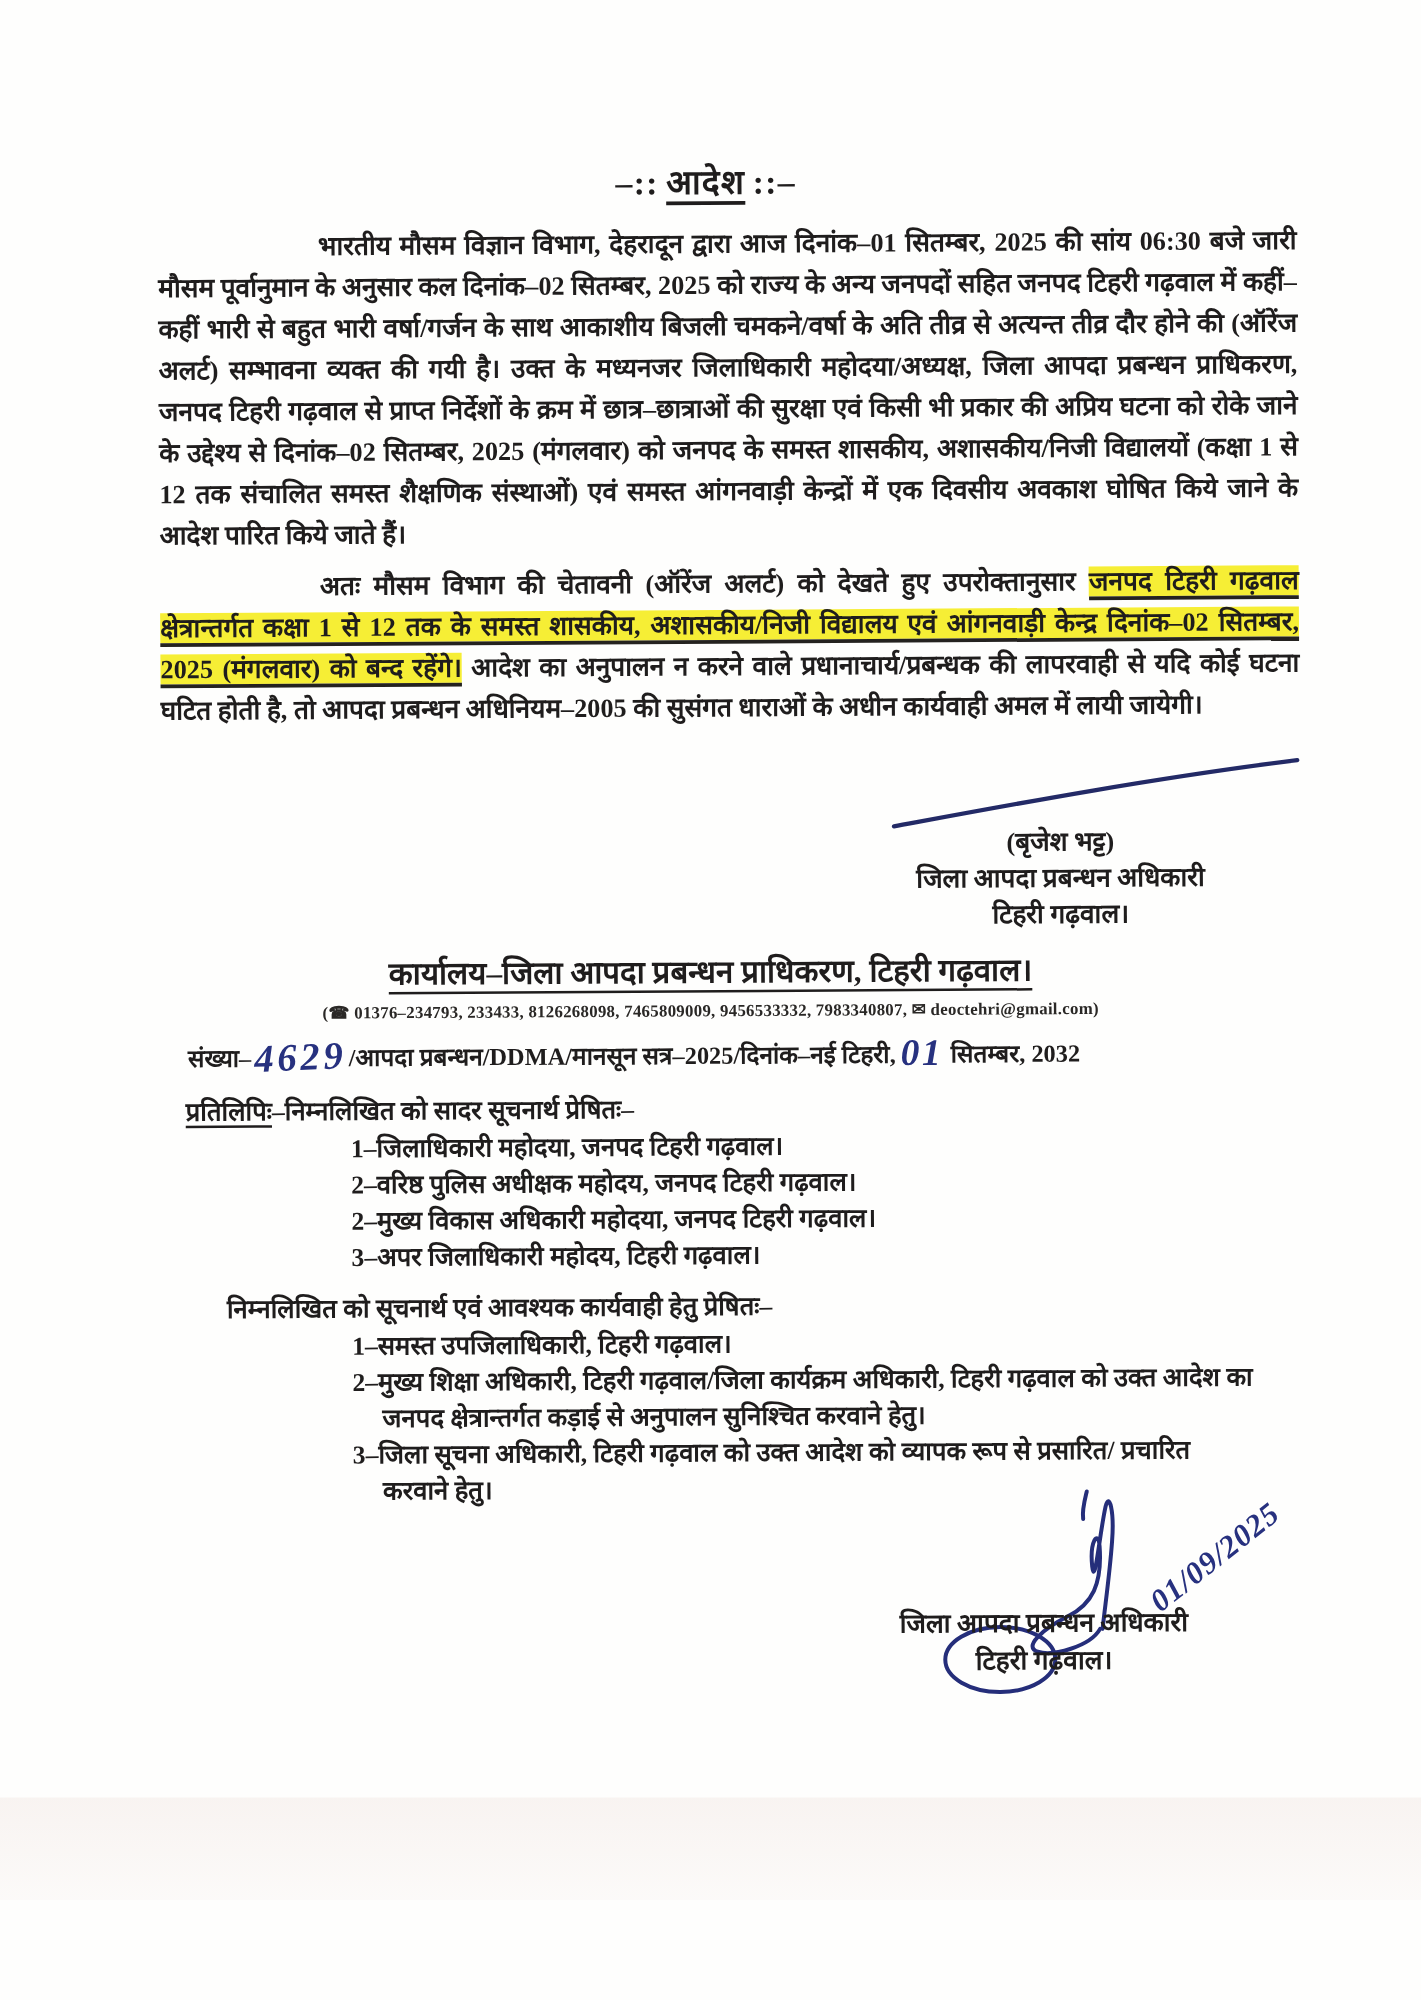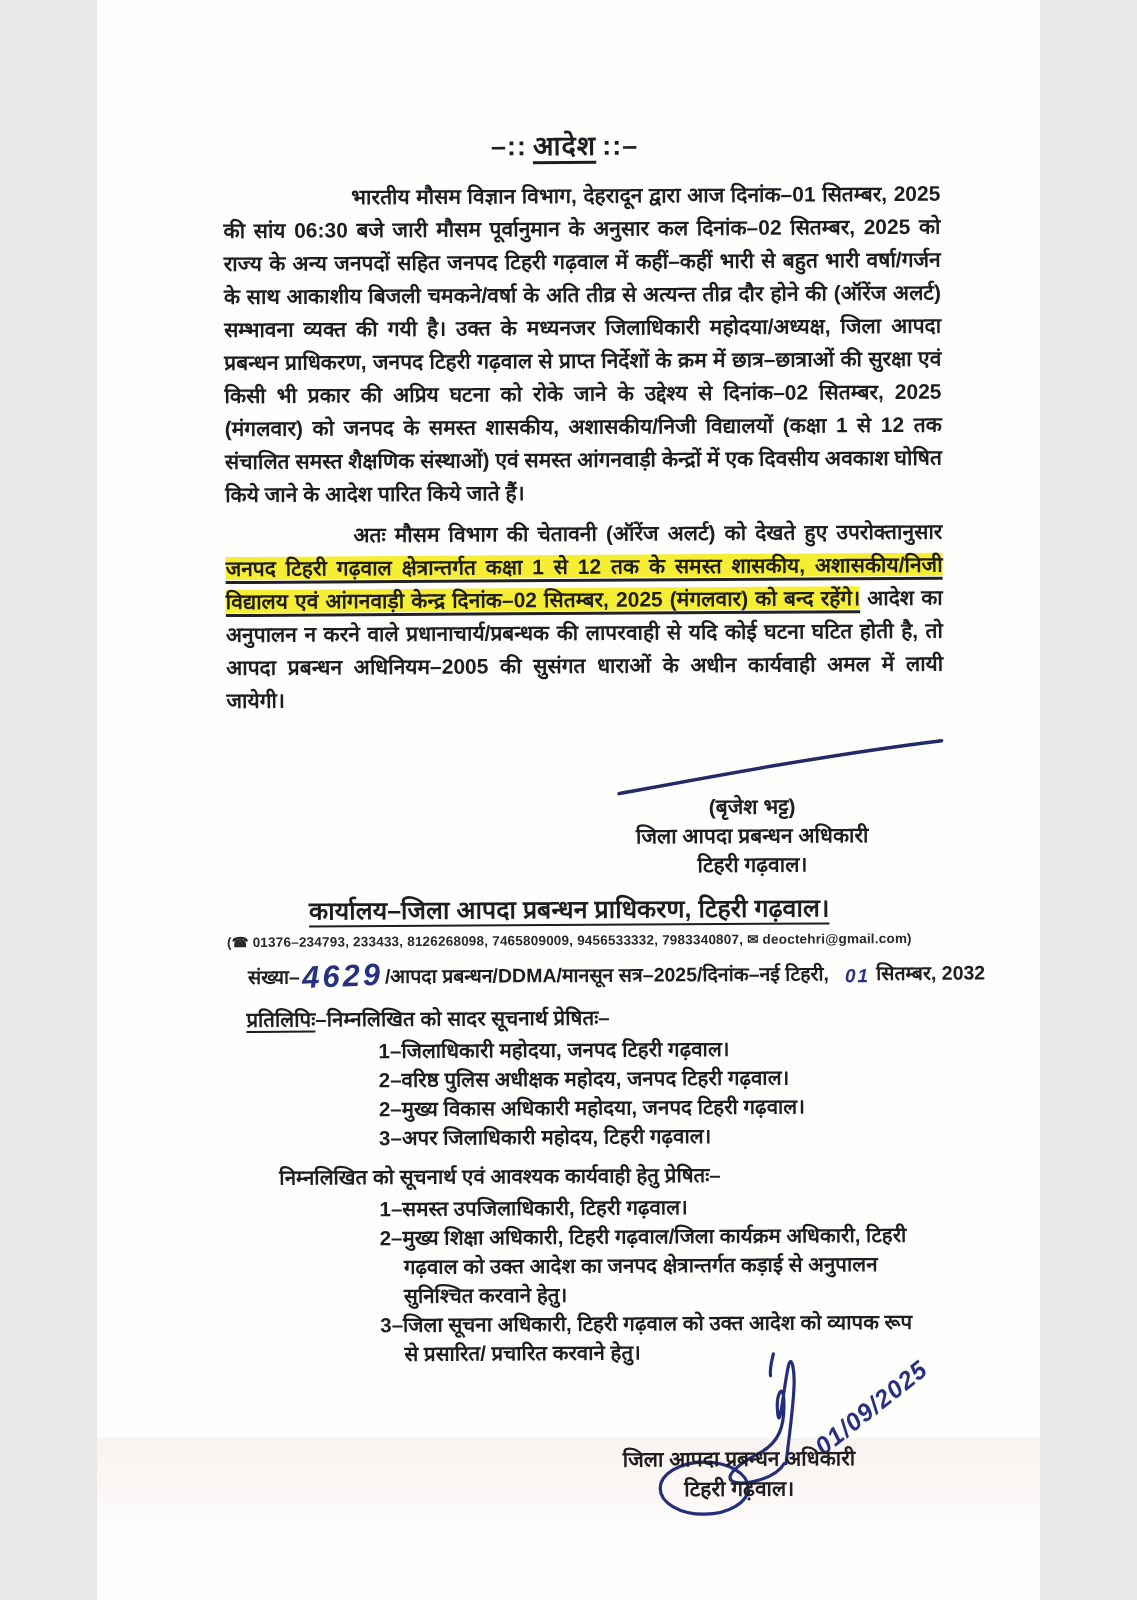--- a/index.html
+++ b/index.html
@@ -1,22 +1,22 @@
 <!DOCTYPE html>
 <html><head>
 <meta charset="utf-8">
 <style>
   html,body{margin:0;padding:0;background:#e8e8e8;}
   .page{
     position:relative;
-    width:943px;height:1600px;
+    width:1137px;height:1600px;
     margin:0 auto;
     background:#fefefd;
     overflow:hidden;
-    font-family:Liberation Sans, sans-serif;
+    font-family:Liberation Serif, serif;
     color:#1f1d1d;
   }
   .tilt{position:absolute;inset:0;transform:rotate(-0.35deg);}
   .noise-band{
     position:absolute;left:0;top:1438px;width:1137px;height:82px;
     background:linear-gradient(to bottom,rgba(233,216,210,0.28),rgba(233,216,210,0.10));
     pointer-events:none;
   }
   .title{
     margin:126px 0 0 0;
@@ -73,21 +73,21 @@
     font-size:19.5px;font-weight:bold;
     white-space:nowrap;
   }
   .hand{
     color:#27317f;
     font-style:italic;
     font-weight:bold;
     display:inline-block;
   }
   .hand.num{font-size:31px;letter-spacing:3px;transform:translateY(3px) rotate(-2deg);margin:0 2px;}
-  .hand.day{font-size:19px;letter-spacing:2px;transform:translateY(2px);margin:0 6px 0 16px;}
+  .hand.day{font-size:30px;letter-spacing:2px;transform:translateY(2px);margin:0 6px 0 4px;}
   .copy-head1{
     margin:13px 0 0 148px;
     font-size:20.5px;font-weight:bold;
   }
   .copy-head1 .u{
     text-decoration:underline;
     text-decoration-thickness:2px;
     text-underline-offset:4px;
   }
   .copy-list{

